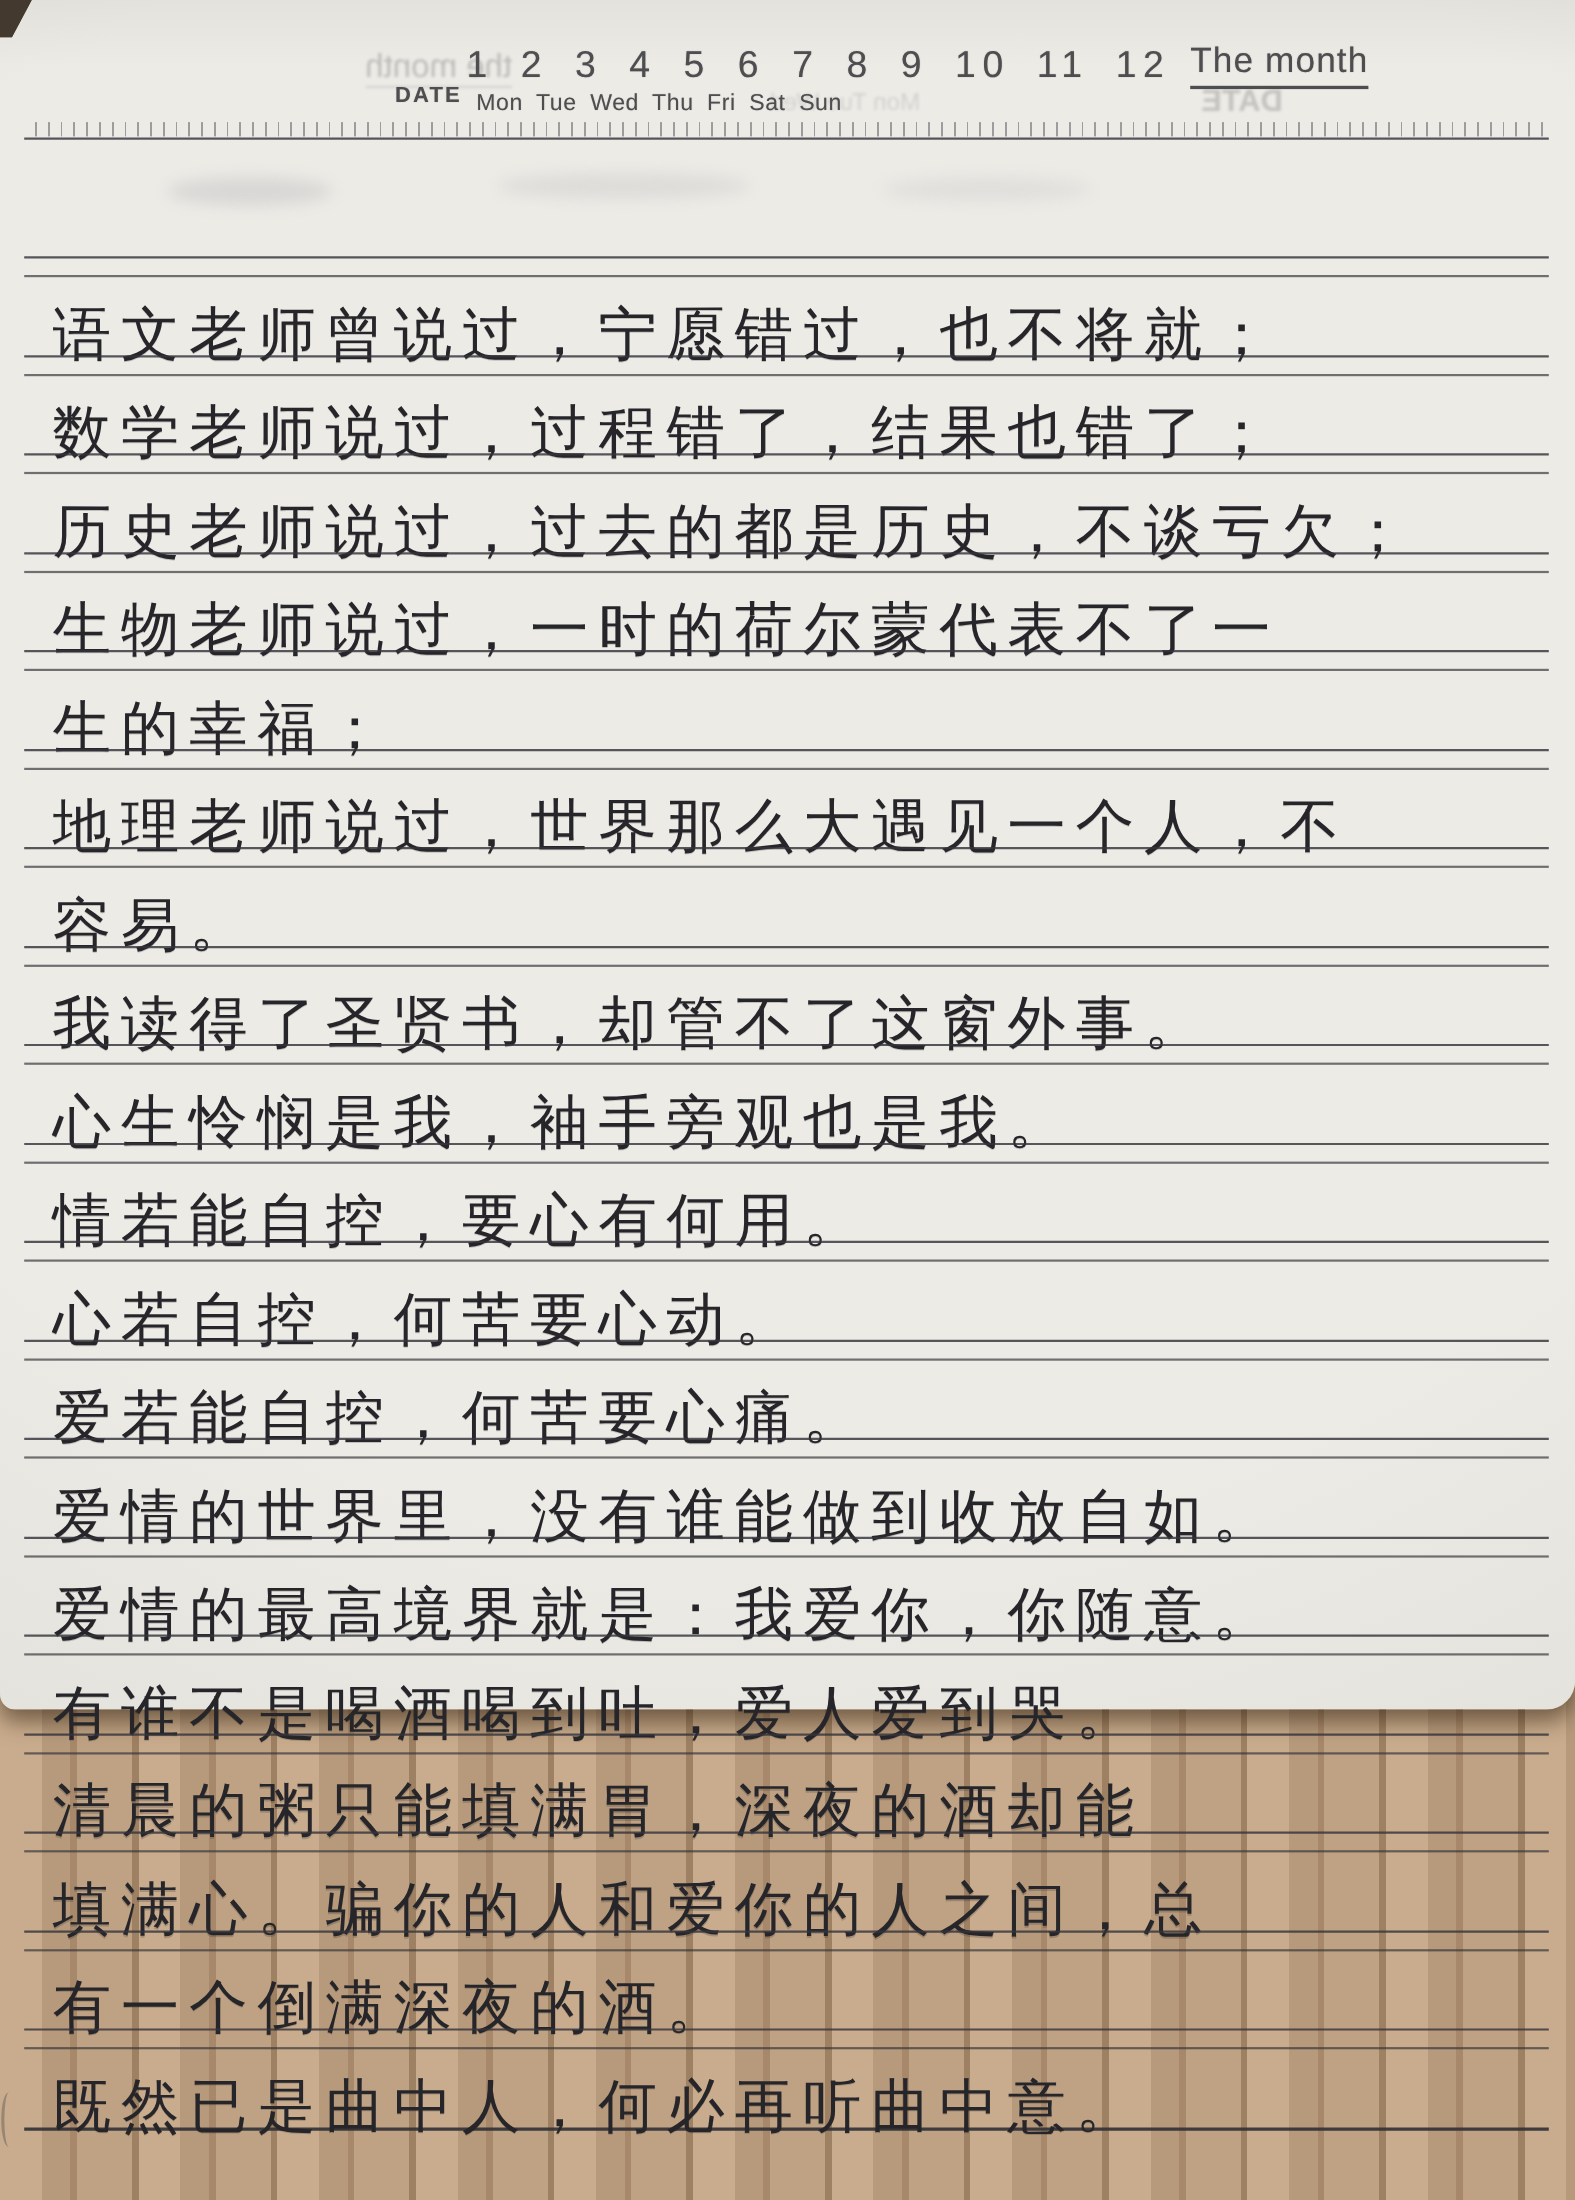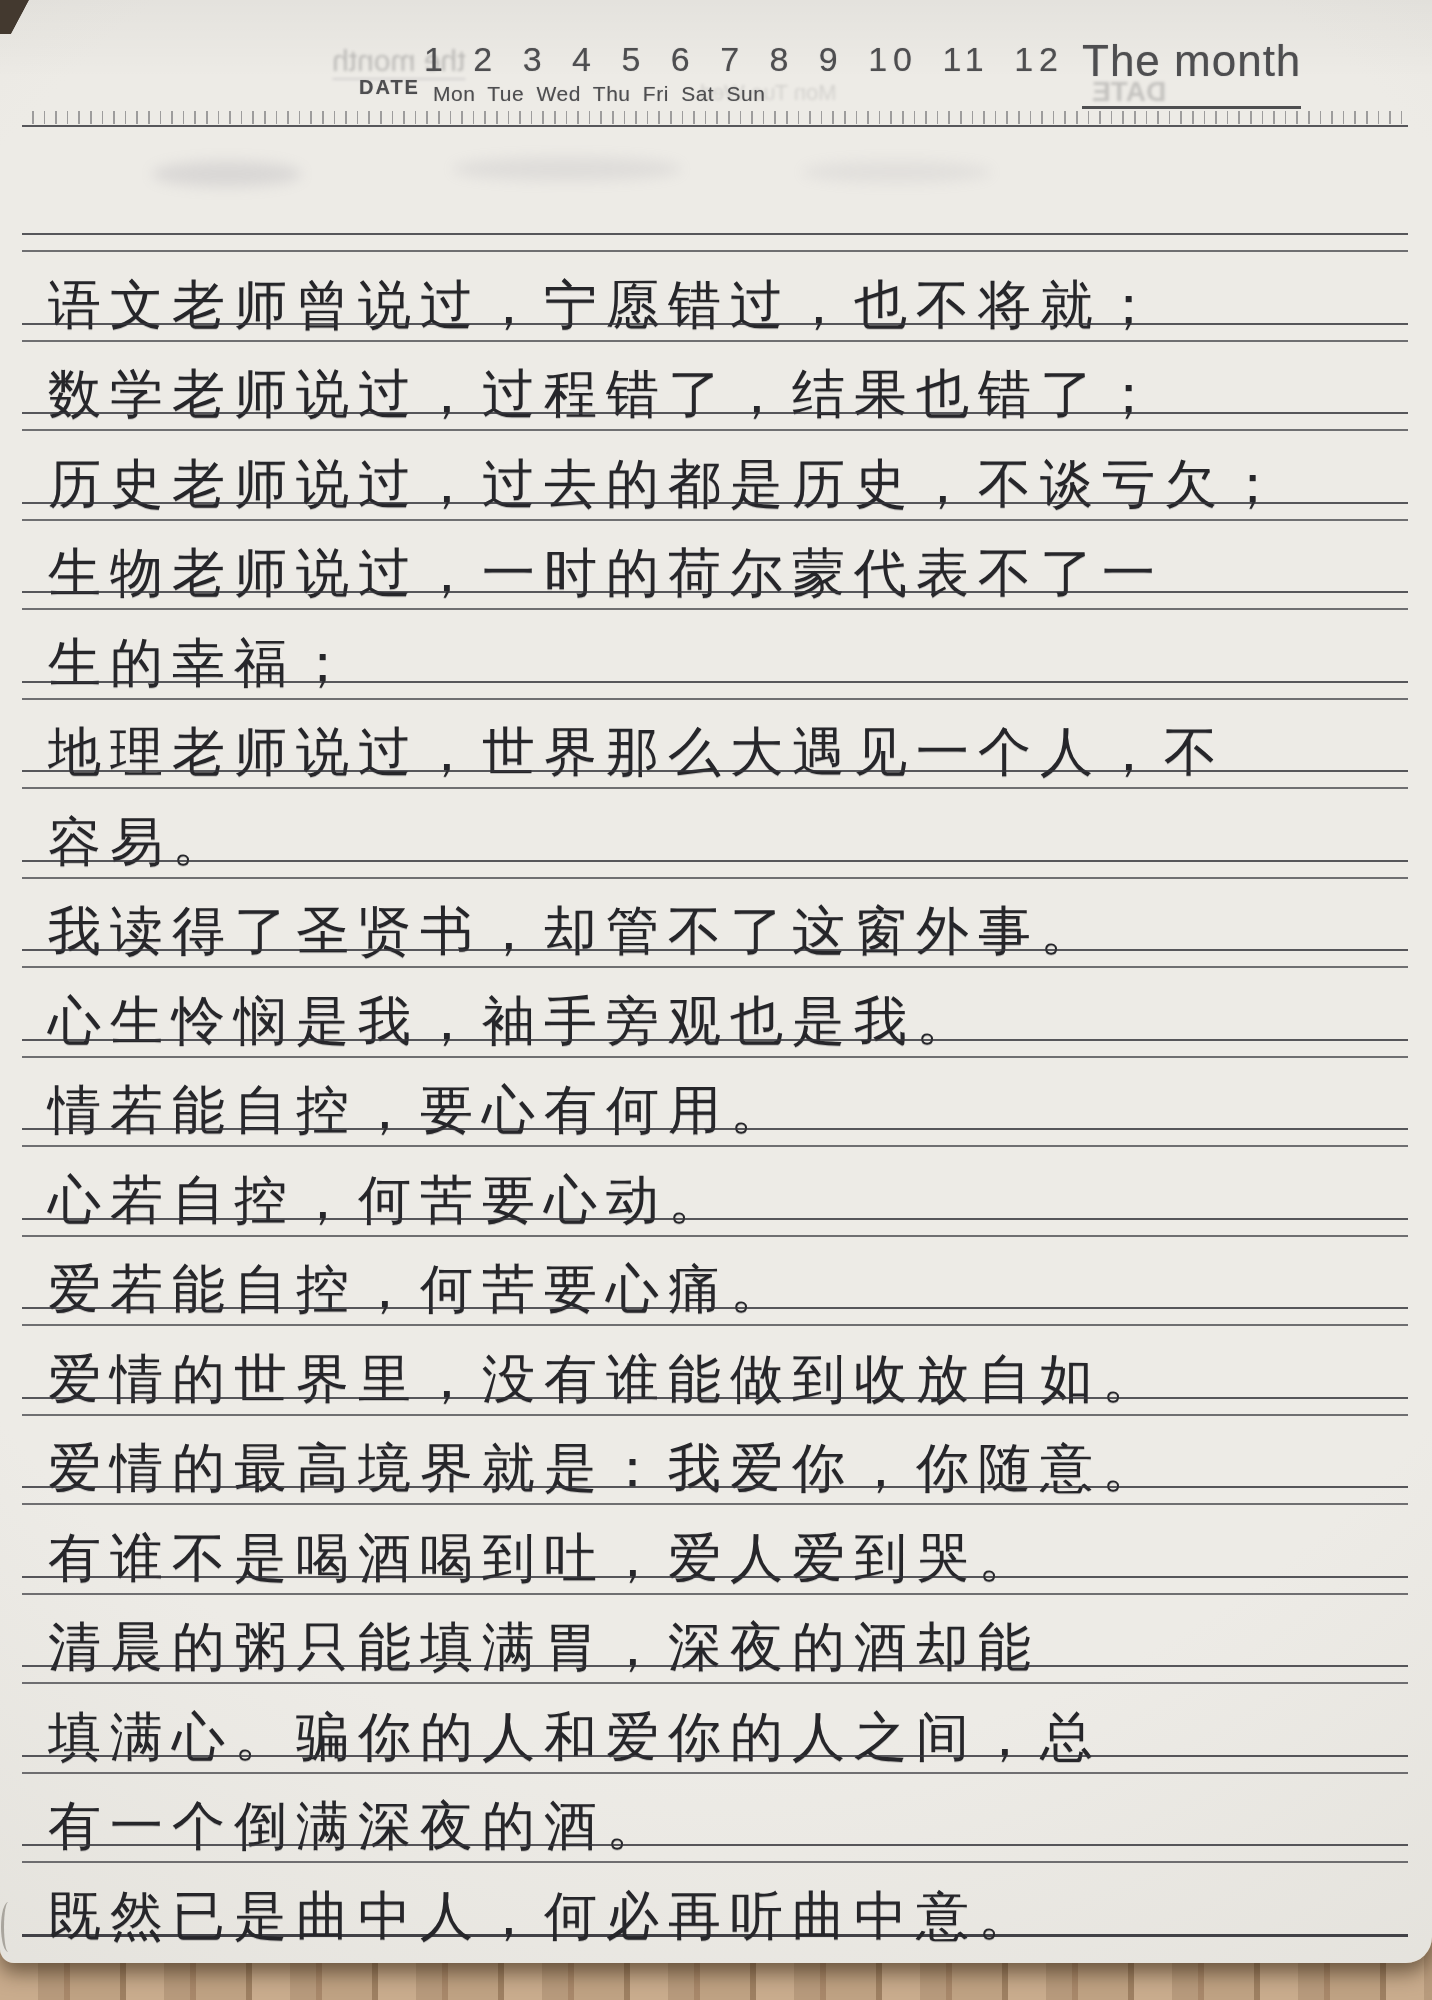--- a/index.html
+++ b/index.html
@@ -10,21 +10,21 @@
   body{
     width:1432px;height:2000px;overflow:hidden;position:relative;
     background:#8c7358;font-family:"Liberation Sans",sans-serif;
   }
   .desk{
     position:absolute;inset:0;
     background:repeating-linear-gradient(90deg,
       #c9ac8d 0 38px,#b79a7c 38px 64px,#a8886a 64px 70px,#bfa283 70px 120px,#9e8062 120px 126px);
   }
   .page{
-    position:absolute;left:0;top:0;width:1432px;height:1963px;
+    position:absolute;left:0;top:0;width:1432px;height:1554px;
     background:
       linear-gradient(180deg, rgba(0,0,0,.04) 0%, rgba(0,0,0,0) 4%),
       radial-gradient(120% 90% at 50% 40%, var(--paper) 55%, #e2e0da 86%, #d6d4ce 100%);
     border-radius:0 0 26px 14px;
     box-shadow:0 10px 20px rgba(40,25,10,.55);
   }
   .corner-dark{
     position:absolute;left:0;top:0;width:66px;height:34px;
     background:linear-gradient(118deg,#43392f 0%,#43392f 34%,transparent 35%);
   }
@@ -32,22 +32,22 @@
     position:absolute;left:1px;top:1902px;width:16px;height:50px;
     border-left:3px solid rgba(95,88,80,.45);border-radius:50% / 55%;
   }
   
   .header span{position:absolute;color:var(--print_gray);white-space:nowrap;}
   .month-numbers{
     left:424px;top:40px;font-size:34px;letter-spacing:6px;word-spacing:9px;
     text-shadow:0 0 1px rgba(78,78,80,.5);
   }
   .month-label{
-    left:1082px;top:36px;font-size:44px;letter-spacing:1px;
-    border-bottom:3px solid #4e4e50;padding-bottom:20px;
+    left:1082px;top:36px;font-size:32px;letter-spacing:1px;
+    border-bottom:3px solid #4e4e50;padding-bottom:5px;
     text-shadow:0 0 1px rgba(78,78,80,.5);
   }
   .date-label{
     left:330px;top:76px;font-size:20px;font-weight:700;letter-spacing:2px;
     text-shadow:0 0 1px rgba(78,78,80,.45);
     margin-left:29px;
   }
   .days{
     left:421px;top:82px;font-size:21px;letter-spacing:.5px;word-spacing:6px;color:#525254;
     text-shadow:0 0 1px rgba(82,82,84,.4);

